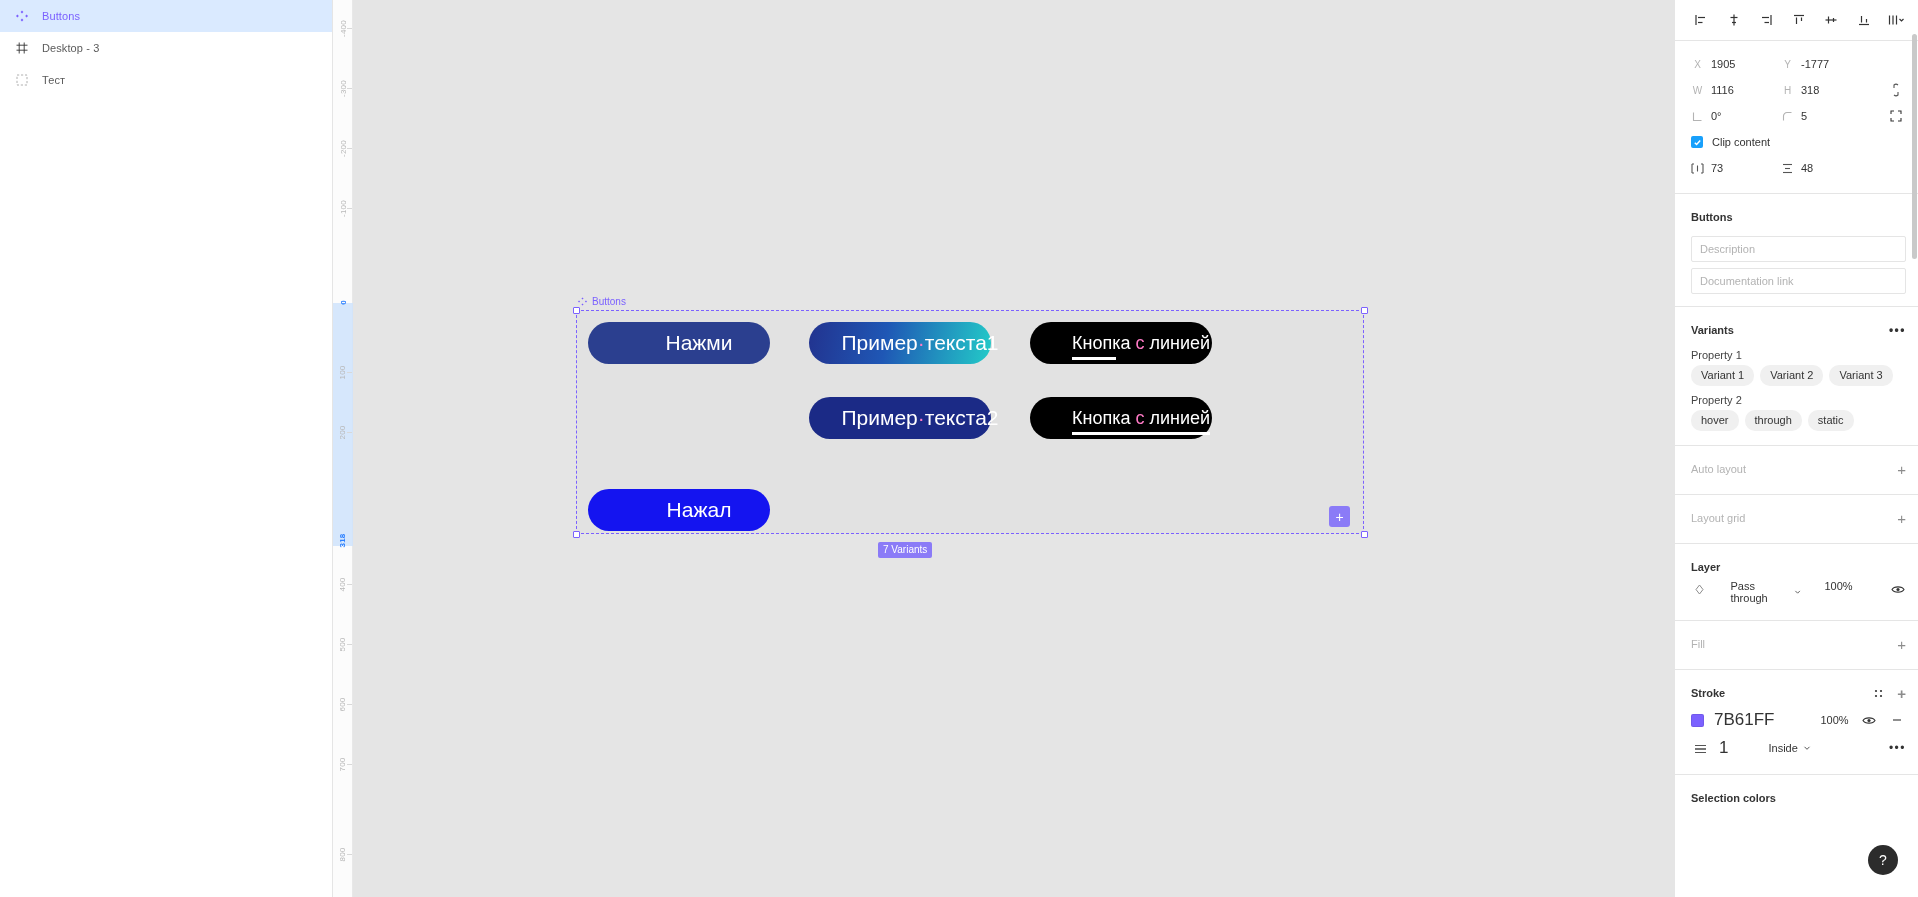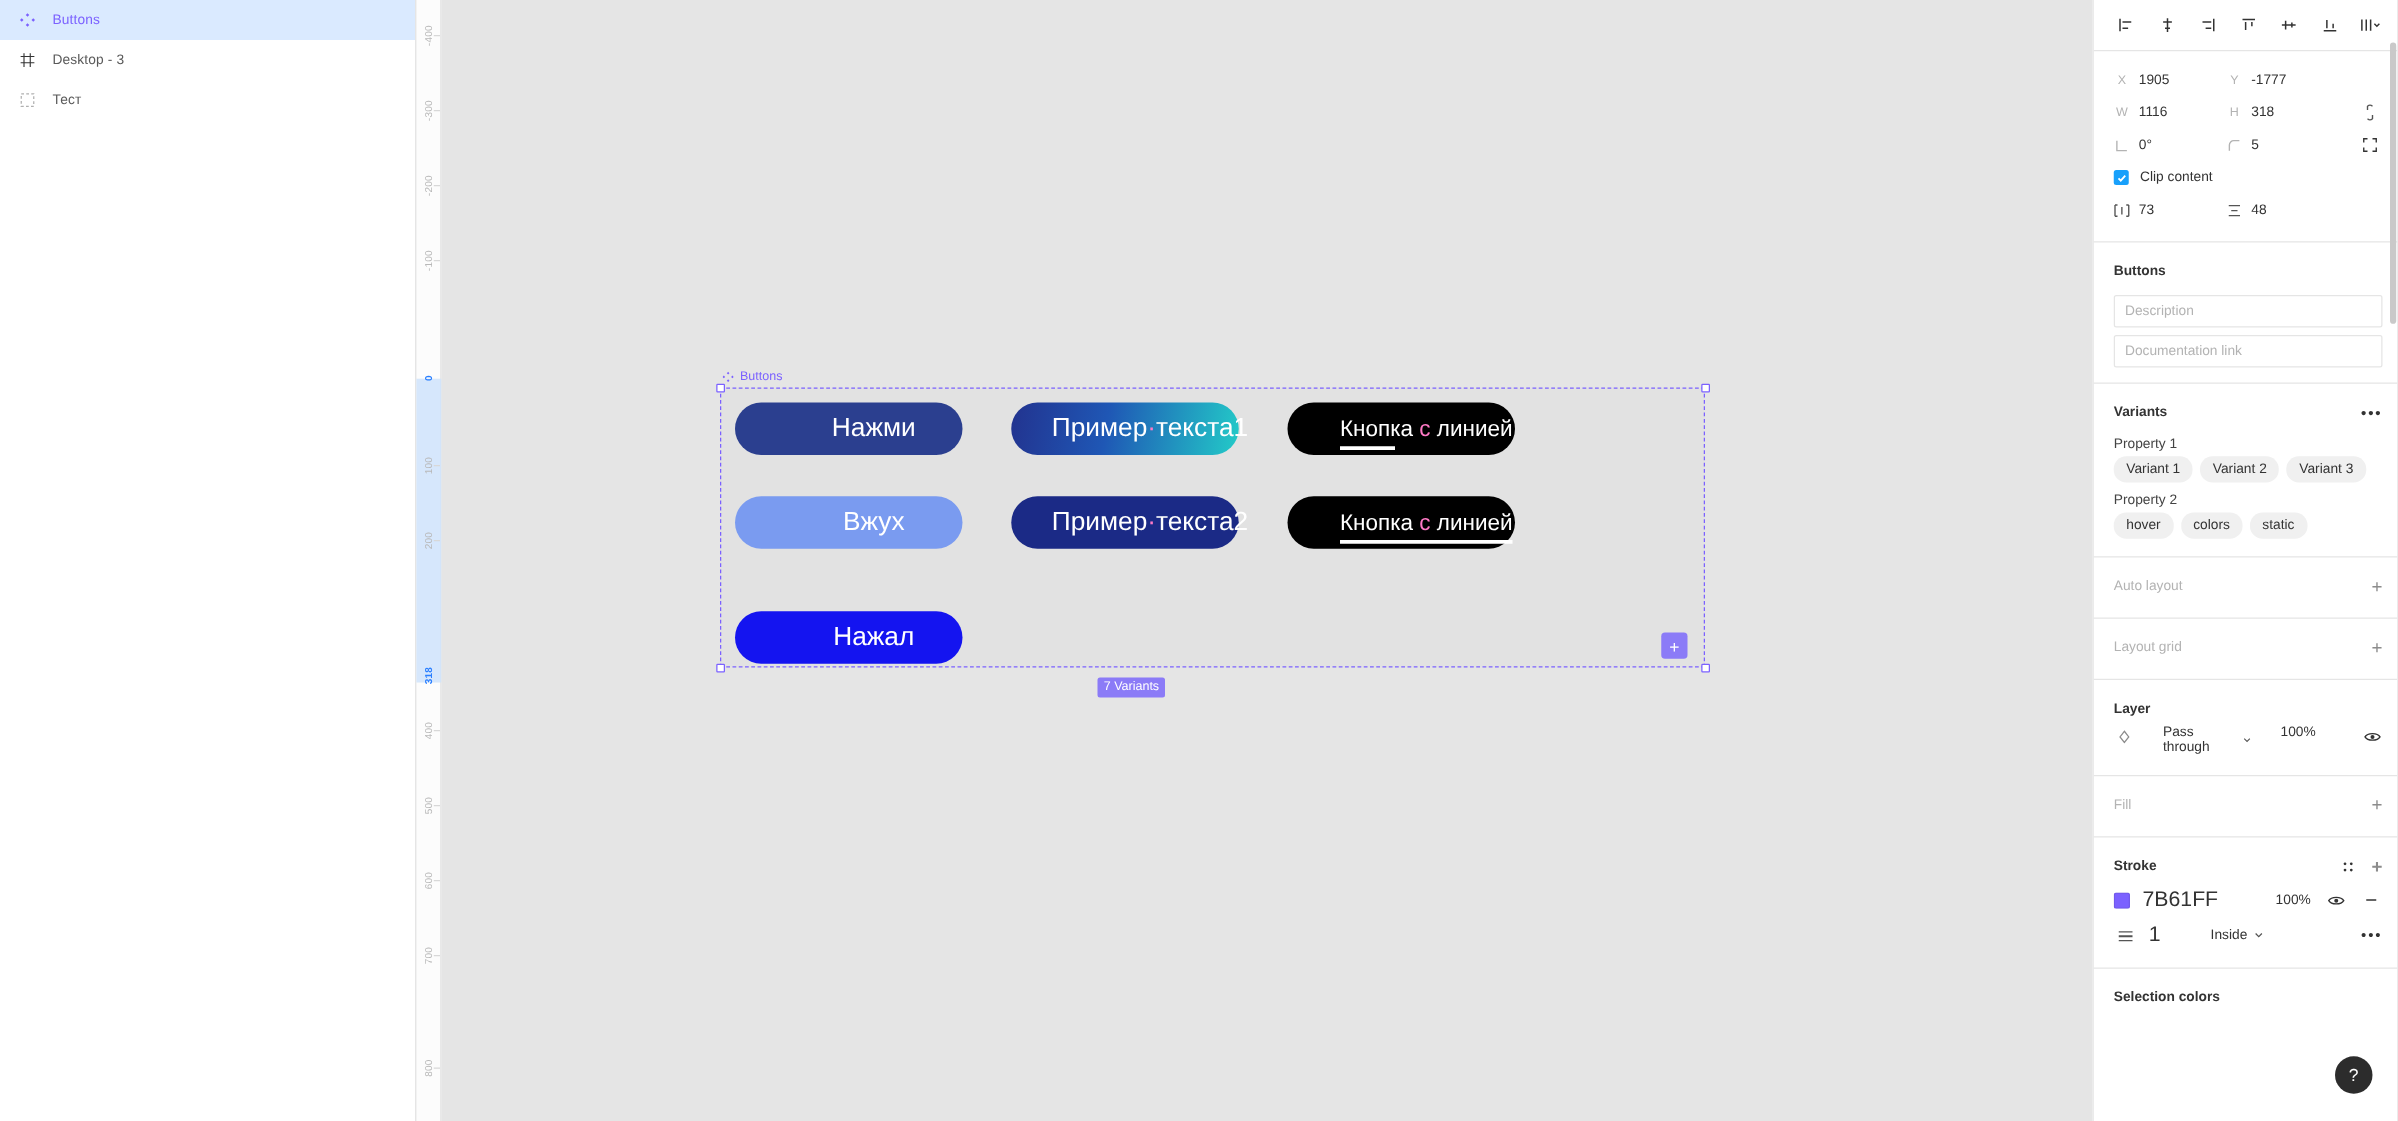--- a/index.html
+++ b/index.html
@@ -267,23 +267,20 @@
 
     <div class="cbtn" style="left:476px; top:322px; width:182px; height:42px; font-size:21px;
                 background:linear-gradient(100deg,#22338f 0%,#1f57b5 42%,#23cbc8 100%);">
       <span class="lbl">Пример<span class="dot-sep">·</span>текста1</span>
     </div>
 
     <div class="cbtn" style="left:697px; top:322px; width:182px; height:42px; background:#000000; font-size:18px;">
       <span class="lbl">Кнопка <span class="dot-sep">с</span> линией<span class="underline" style="width:44px;"></span></span>
     </div>
 
-    <div class="cbtn" style="left:255px; top:397px; width:182px; height:42px; background:#7a9bf0; font-size:21px;">
-      <span class="lbl">Вжух</span>
-    </div>
 
     <div class="cbtn" style="left:476px; top:397px; width:182px; height:42px; background:#1b2a86; font-size:21px;">
       <span class="lbl">Пример<span class="dot-sep">·</span>текста2</span>
     </div>
 
     <div class="cbtn" style="left:697px; top:397px; width:182px; height:42px; background:#000000; font-size:18px;">
       <span class="lbl">Кнопка <span class="dot-sep">с</span> линией<span class="underline" style="width:100%;"></span></span>
     </div>
 
     <div class="cbtn" style="left:255px; top:489px; width:182px; height:42px; background:#1414f0; font-size:21px;">
@@ -467,21 +464,21 @@
       </div>
       <div class="prop-label">Property 1</div>
       <div class="chips">
         <span class="chip">Variant 1</span>
         <span class="chip">Variant 2</span>
         <span class="chip">Variant 3</span>
       </div>
       <div class="prop-label">Property 2</div>
       <div class="chips">
         <span class="chip">hover</span>
-        <span class="chip">colors</span>
+        <span class="chip">through</span>
         <span class="chip">static</span>
       </div>
     </div>
 
     <div class="sec">
       <div class="sec-head dim">
         <span>Auto layout</span>
         <span class="plus">+</span>
       </div>
     </div>

